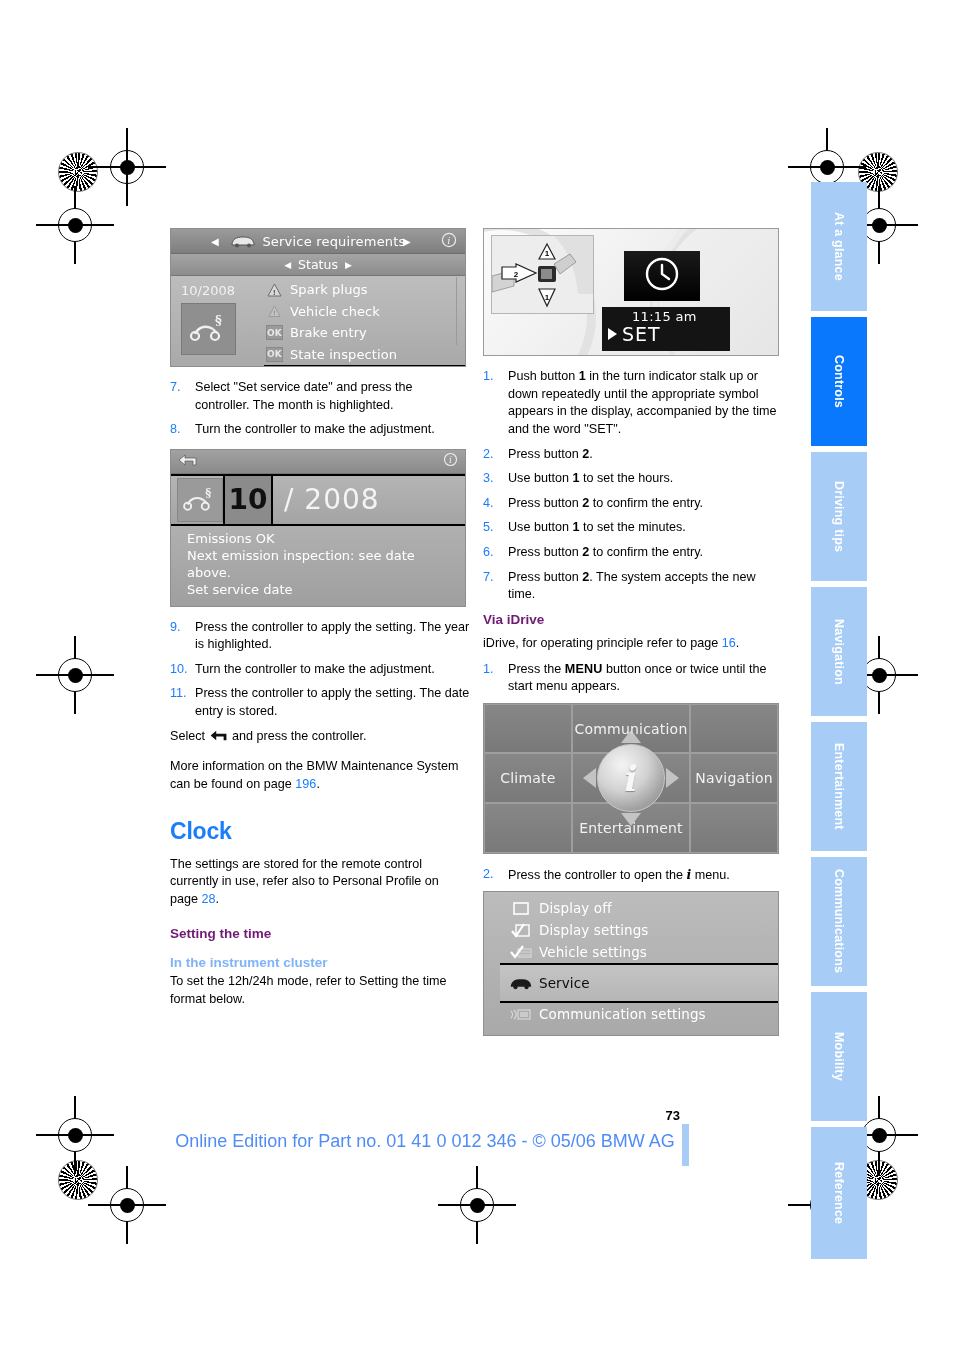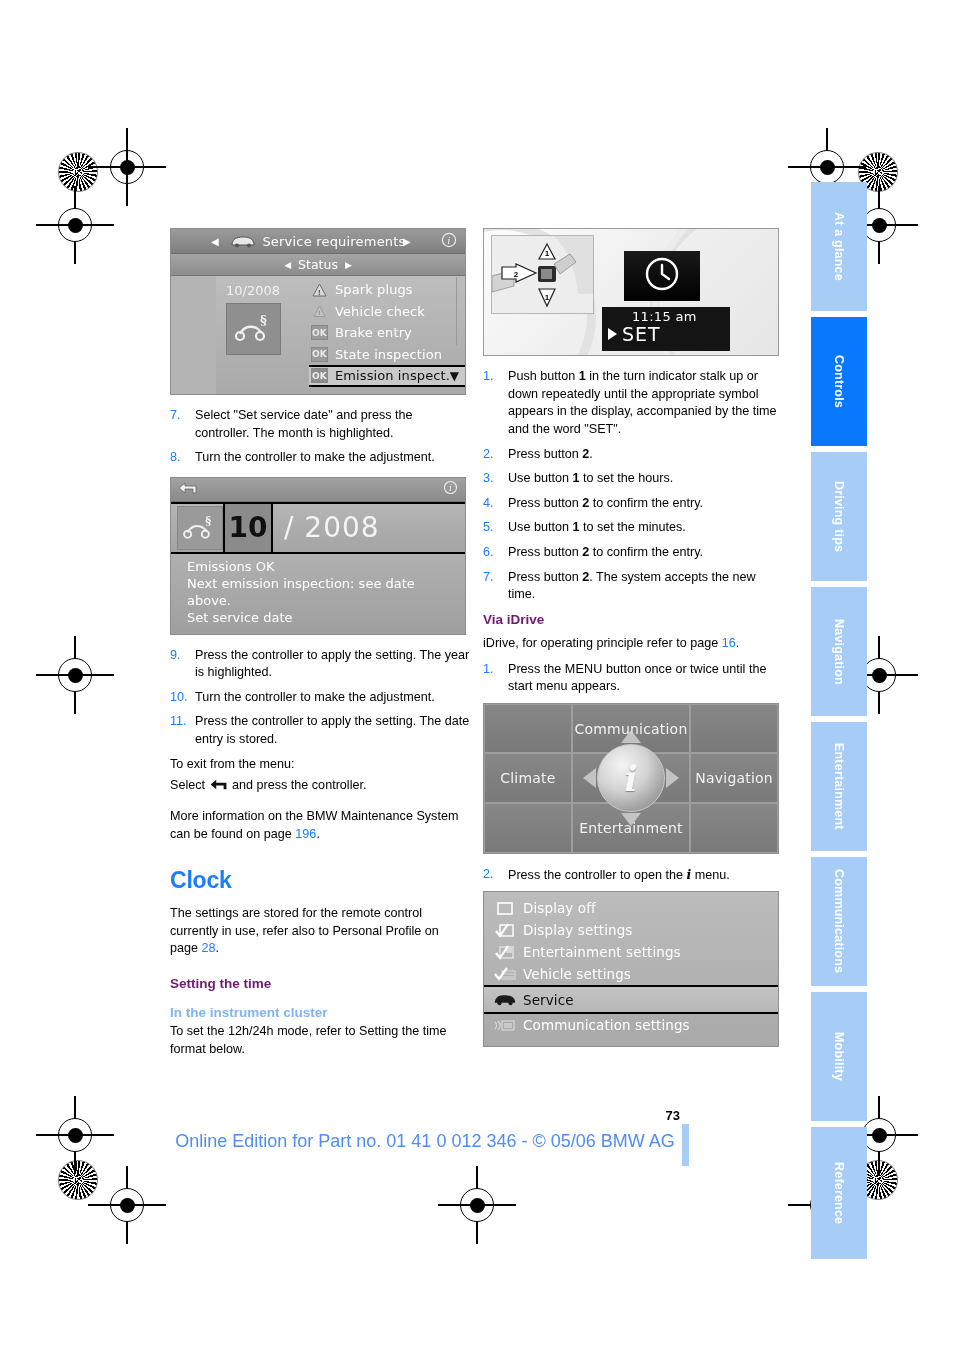--- a/index.html
+++ b/index.html
@@ -62,21 +62,21 @@
     border-bottom:1px solid #6e6e6e;
     display:flex; align-items:center; justify-content:center;
     font-size:13px; letter-spacing:.2px; position:relative;
   }
   .sr-bar2 {
     height:22px; background:linear-gradient(#a5a5a5,#8c8c8c);
     border-bottom:1px solid #757575;
     display:flex; align-items:center; justify-content:center;
     font-size:12.5px;
   }
-  .sr-body { display:flex; height:118px; background:linear-gradient(#bdbdbd,#a9a9a9);margin-left:45px; }
+  .sr-body { display:flex; height:90px; background:linear-gradient(#bdbdbd,#a9a9a9); }
   .sr-left { width:95px; padding:7px 0 0 10px; }
   .sr-date { font-size:13px; color:#f2f2f2; margin-bottom:5px; }
   .sr-icon-box {
     width:55px; height:52px; background:#8f8f8f; border:1px solid #7a7a7a;
     display:flex; align-items:center; justify-content:center;
   }
   .sr-list { flex:1; padding-top:3px; }
   .sr-row {
     display:flex; align-items:center; height:21.5px;
     font-size:13px; color:#ffffff; letter-spacing:.1px;
@@ -186,47 +186,47 @@
   }
   .sm-knob .ar { position:absolute; width:0; height:0; opacity:.75; }
   .sm-knob .ar-up   { left:38px; top:0;   border-left:10px solid transparent; border-right:10px solid transparent; border-bottom:13px solid #d9d9d9; }
   .sm-knob .ar-down { left:38px; bottom:0;border-left:10px solid transparent; border-right:10px solid transparent; border-top:13px solid #d9d9d9; }
   .sm-knob .ar-left { left:0;  top:38px;  border-top:10px solid transparent; border-bottom:10px solid transparent; border-right:13px solid #d9d9d9; }
   .sm-knob .ar-right{ right:0; top:38px;  border-top:10px solid transparent; border-bottom:10px solid transparent; border-left:13px solid #d9d9d9; }
 
   
   .set-list {
     width:296px; border:1px solid #8f8f8f;
-    background:linear-gradient(#bcbcbc,#a9a9a9); padding:5px 0 10px 0;
+    background:linear-gradient(#bcbcbc,#a9a9a9); padding:5px 0 10px 16px;
     position:relative; overflow:hidden;
   }
   .set-row {
     display:flex; align-items:center; height:22px; padding-left:9px;
     font-size:13.5px; color:#ffffff; font-family:"DejaVu Sans", sans-serif;
     letter-spacing:.1px;
   }
   .set-row.sel {
     background:linear-gradient(#c4c4c4,#b6b6b6); color:#0d0d0d;
-    border-top:2px solid #000; border-bottom:2px solid #000; height:29px;
+    border-top:2px solid #000; border-bottom:2px solid #000; height:40px;
   }
   .set-ic { width:24px; flex:0 0 24px; display:flex; align-items:center; justify-content:center; margin-right:6px; }
 
   
   .steps { margin:0 0 0 0; }
   .step {
     display:flex; font-size:12.6px; line-height:1.40; color:#000;
     margin-bottom:7px;
   }
   .step .num { color:#1a7dfa; flex:0 0 25px; }
   .step .txt { flex:1; }
   .para { font-size:12.6px; line-height:1.40; color:#000; margin-bottom:11px; }
   .para.tight { margin-bottom:4px; }
   .lnk { color:#1a7dfa; }
   b.kbd { font-weight:bold; }
-  .menu-word { font-weight:normal; letter-spacing:.2px; }
+  .menu-word { font-weight:bold; letter-spacing:.2px; }
 
   h1.h-main {
     font-size:23px; color:#1a7dfa; font-weight:bold;
     margin:24px 0 11px 0; letter-spacing:-.2px;
   }
   h2.h-sub {
     font-size:13.5px; color:#701a75; font-weight:bold; margin:18px 0 8px 0;
   }
   h3.h-sub2 {
     font-size:13.5px; color:#7fb4f7; font-weight:bold; margin:14px 0 3px 0;
@@ -452,21 +452,20 @@
         <div class="step">
           <span class="num">10.</span>
           <span class="txt">Turn the controller to make the adjustment.</span>
         </div>
         <div class="step">
           <span class="num">11.</span>
           <span class="txt">Press the controller to apply the setting. The date entry is stored.</span>
         </div>
       </div>
 
-      <div class="para tight">To exit from the menu:</div>
       <div class="para">
         <span>Select </span><span style="display:inline-block;vertical-align:-2px;">
           <svg width="20" height="13" viewBox="0 0 20 14">
               <path d="M1 7 L7 2 L7 5 L18 5 L18 12 L15 12 L15 8 L7 8 L7 12 Z" fill="#111"></path>
             </svg>
         </span><span> and press the controller.</span>
       </div>
 
       <div class="para">
         <span>More information on the BMW Maintenance System can be found on page </span><span class="lnk">196</span><span>.</span>
@@ -622,30 +621,20 @@
           <div class="set-row">
             <span class="set-ic">
               <svg width="20" height="15" viewBox="0 0 20 15">
                   <rect x="5" y="2" width="13" height="11" fill="none" stroke="#fff" stroke-width="1.4"></rect>
                   <path d="M1 8 L5 13 L13 1" stroke="#fff" stroke-width="2.2" fill="none"></path>
                 </svg>
             </span>
             <span>Display settings</span>
           </div>
 
-          <div class="set-row">
-            <span class="set-ic">
-              <svg width="20" height="15" viewBox="0 0 20 15">
-                  <rect x="5" y="2" width="13" height="11" fill="none" stroke="#eaeaea" stroke-width="1.2"></rect>
-                  <rect x="11" y="3" width="6" height="5" fill="#d8d8d8"></rect>
-                  <path d="M1 8 L5 13 L13 1" stroke="#fff" stroke-width="2.2" fill="none"></path>
-                </svg>
-            </span>
-            <span>Entertainment settings</span>
-          </div>
 
           <div class="set-row">
             <span class="set-ic">
               <svg width="22" height="15" viewBox="0 0 22 15">
                   <rect x="8" y="4" width="13" height="8" fill="none" stroke="#d8d8d8" stroke-width="1.2"></rect>
                   <path d="M9 7 L20 7 M9 10 L20 10" stroke="#d8d8d8" stroke-width="1"></path>
                   <path d="M1 7 L5 12 L13 1" stroke="#fff" stroke-width="2.2" fill="none"></path>
                 </svg>
             </span>
             <span>Vehicle settings</span>

